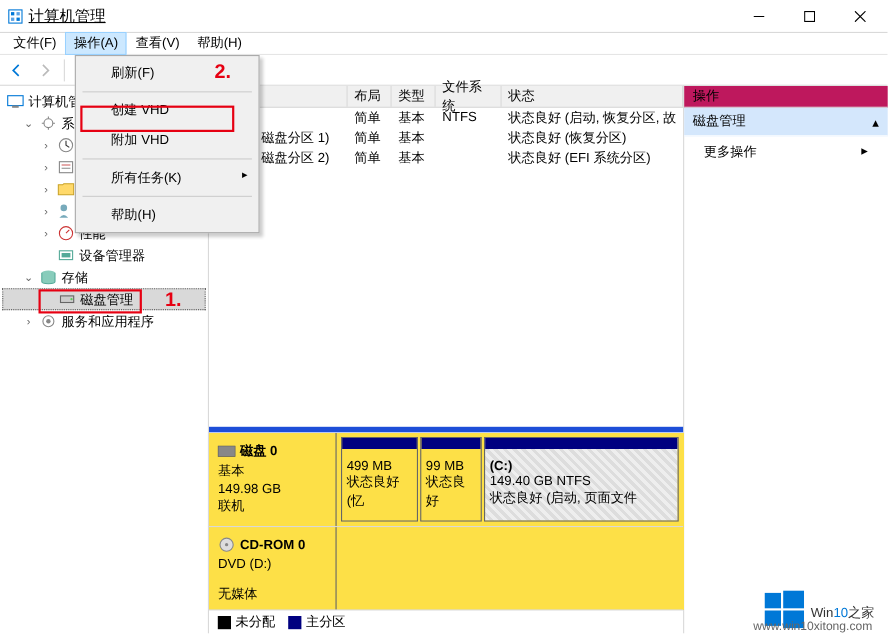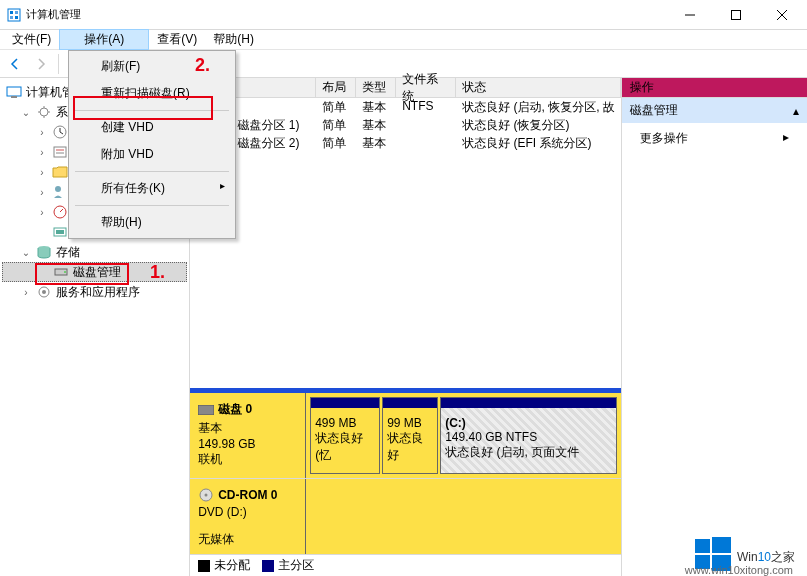--- a/index.html
+++ b/index.html
@@ -1,26 +1,26 @@
 <!DOCTYPE html>
 <html><head>
 <meta charset="utf-8">
 <style>
 * { margin: 0; padding: 0; box-sizing: border-box; font-family: "Microsoft YaHei", "Segoe UI", sans-serif; font-size: 12px; }
 body { width: 807px; height: 576px; background: #fff; overflow: hidden; position: relative; }
 
 .titlebar { height: 30px; display: flex; align-items: center; padding: 0 2px; border-bottom: 1px solid #d9d9d9; }
 .titlebar .icon { width: 16px; height: 16px; margin: 0 4px; }
-.titlebar .title { flex: 1; font-size: 11px; }
+.titlebar .title { flex: 1; font-size: 14px; text-decoration: underline; }
 .winbtns { display: flex; }
 .winbtn { width: 46px; height: 30px; display: flex; align-items: center; justify-content: center; }
 
 .menubar { height: 20px; display: flex; align-items: center; padding: 0 4px; border-bottom: 1px solid #e5e5e5; }
 .menubar .mitem { padding: 2px 8px; }
-.menubar .mitem.open { background: #cce8ff; border: 1px solid #99d1ff; padding: 1px 24px; position: relative; z-index: 20; }
+.menubar .mitem.open { background: #cce8ff; border: 1px solid #99d1ff; padding: 1px 7px; position: relative; z-index: 20; }
 
 .toolbar { height: 28px; display: flex; align-items: center; padding: 0 4px; border-bottom: 1px solid #d9d9d9; gap: 4px; }
 .tbtn { width: 22px; height: 22px; display: flex; align-items: center; justify-content: center; border: 1px solid transparent; }
 .tsep { width: 1px; height: 20px; background: #d9d9d9; margin: 0 2px; }
 
 .main { display: flex; height: 498px; }
 
 .leftpanel { width: 195px; border-right: 1px solid #d9d9d9; padding: 4px 2px; overflow: hidden; }
 .tree-node { display: flex; align-items: center; height: 20px; padding-left: 4px; gap: 4px; white-space: nowrap; }
 .tree-node .expander { width: 12px; text-align: center; color: #666; font-size: 10px; }
@@ -369,21 +369,20 @@
     </div>
     <div class="raction">
       <span>更多操作</span>
       <span>▸</span>
     </div>
   </div>
 </div>
 
 <div class="dropdown">
   <div class="d-item">刷新(F)</div>
-  <div class="d-item">重新扫描磁盘(R)</div>
   <div class="d-sep"></div>
   <div class="d-item">创建 VHD</div>
   <div class="d-item">附加 VHD</div>
   <div class="d-sep"></div>
   <div class="d-item"><span>所有任务(K)</span><span class="d-arrow">▸</span></div>
   <div class="d-sep"></div>
   <div class="d-item">帮助(H)</div>
 </div>
 
 <div class="anno" style="left:35px; top:263px; width:94px; height:22px;"></div>

